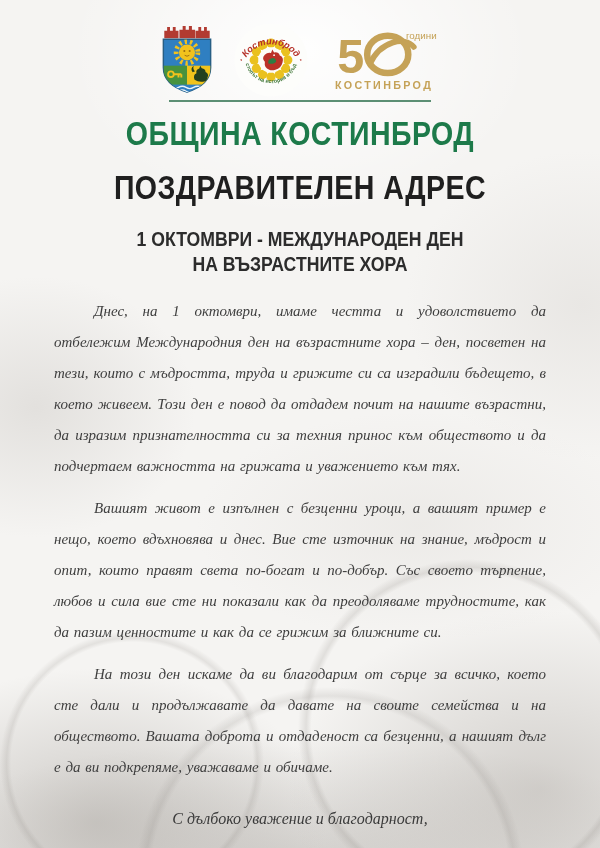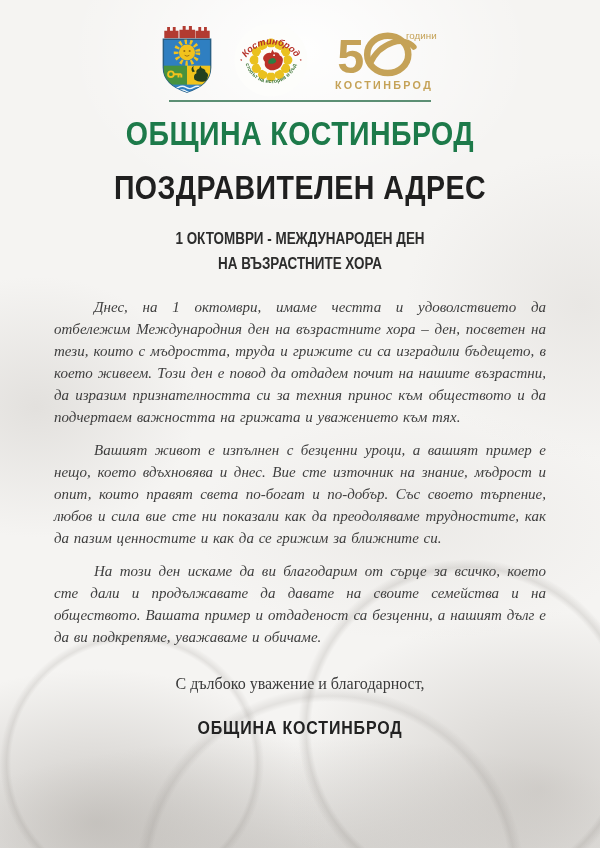--- a/index.html
+++ b/index.html
@@ -34,34 +34,34 @@
   .logos{display:flex;justify-content:center;align-items:center;gap:20px;height:72px;}
   .logo{display:block;}
 
   .divider{width:262px;height:2px;background:#5c8f74;margin:4px auto 0;}
 
   .condensed{display:block;transform:scaleX(0.84);transform-origin:50% 50%;
     font-family:"Liberation Sans", sans-serif;font-weight:700;white-space:nowrap;}
 
   h1.title{margin:12px 0 0;font-size:34px;color:#1d7a4a;letter-spacing:0.5px;}
   h2.doc-type{margin:15px 0 0;font-size:34px;color:#1f1f1f;letter-spacing:0.5px;}
-  .occasion{margin:19px 0 0;font-size:16px;color:#2c2c2c;line-height:25px;}
+  .occasion{margin:19px 0 0;font-size:21px;color:#2c2c2c;line-height:25px;}
 
   main{position:relative;padding:20px 54px 0;}
   main p{
     margin:0 0 11px;
-    font-size:15px;line-height:22px;
+    font-size:15px;line-height:31px;
     text-align:justify;text-indent:40px;
     color:#3e3e3e;
     font-style:italic;
     word-spacing:1px;
   }
 
   footer{position:relative;text-align:center;}
-  .signoff{margin:27px 0 0;font-size:16px;color:#3a3a3a;}
+  .signoff{margin:27px 0 0;font-size:16px;font-style:italic;color:#3a3a3a;}
   .org-name{margin:24px 0 0;font-size:19px;color:#222;letter-spacing:1px;}
 
   svg text{font-family:"Liberation Sans", sans-serif;}
 </style>
 </head>
 <body>
 
 <div class="page">
 
   <header>
@@ -168,21 +168,21 @@
 
     <div class="occasion">
       <span class="condensed">1 ОКТОМВРИ - МЕЖДУНАРОДЕН ДЕН</span>
       <span class="condensed">НА ВЪЗРАСТНИТЕ ХОРА</span>
     </div>
   </header>
 
   <main>
     <p>Днес, на 1 октомври, имаме честта и удоволствието да отбележим Международния ден на възрастните хора – ден, посветен на тези, които с мъдростта, труда и грижите си са изградили бъдещето, в което живеем. Този ден е повод да отдадем почит на нашите възрастни, да изразим признателността си за техния принос към обществото и да подчертаем важността на грижата и уважението към тях.</p>
     <p>Вашият живот е изпълнен с безценни уроци, а вашият пример е нещо, което вдъхновява и днес. Вие сте източник на знание, мъдрост и опит, които правят света по-богат и по-добър. Със своето търпение, любов и сила вие сте ни показали как да преодоляваме трудностите, как да пазим ценностите и как да се грижим за ближните си.</p>
-    <p>На този ден искаме да ви благодарим от сърце за всичко, което сте дали и продължавате да давате на своите семейства и на обществото. Вашата пример и отдаденост са безценни, а нашият дълг е да ви подкрепяме, уважаваме и обичаме.</p>
+    <p>На този ден искаме да ви благодарим от сърце за всичко, което сте дали и продължавате да давате на своите семейства и на обществото. Вашата доброта и отдаденост са безценни, а нашият дълг е да ви подкрепяме, уважаваме и обичаме.</p>
   </main>
 
   <footer>
     <p class="signoff">С дълбоко уважение и благодарност,</p>
     <p class="org-name">
       <span class="condensed">ОБЩИНА КОСТИНБРОД</span>
     </p>
   </footer>
 
 </div>

